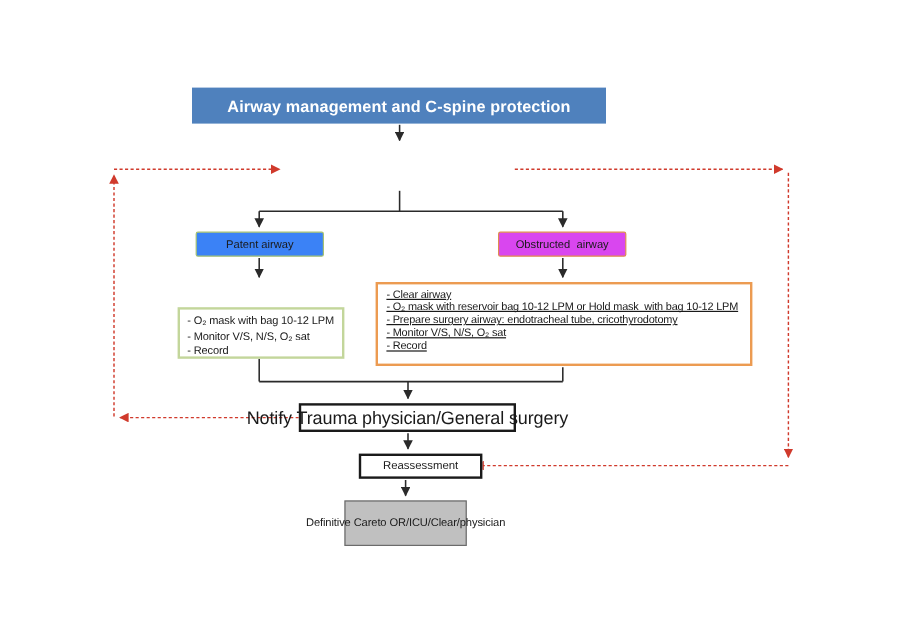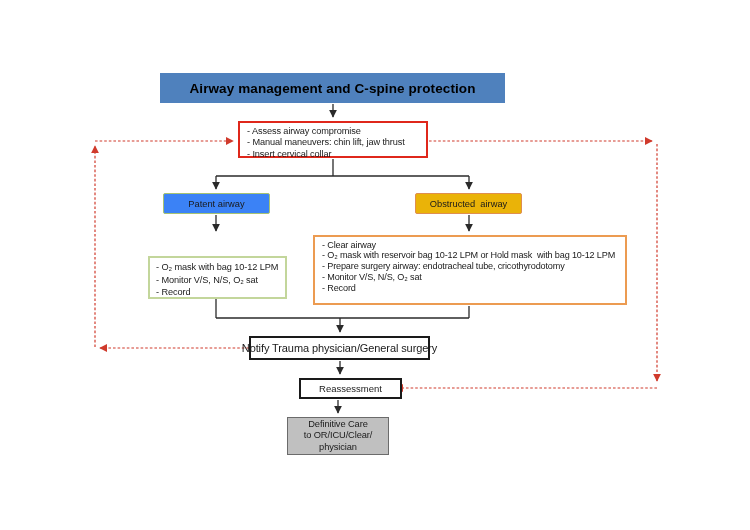--- a/index.html
+++ b/index.html
@@ -6,60 +6,60 @@
   .stage{
     position:relative;width:750px;height:530px;background:#ffffff;overflow:hidden;
     font-family:"Liberation Sans","DejaVu Sans",sans-serif;color:#1a1a1a;
   }
   .connectors{position:absolute;left:0;top:0;width:750px;height:530px;}
   .box{position:absolute;box-sizing:border-box;background:#fff;}
   .center{display:flex;align-items:center;justify-content:center;text-align:center;}
 
   .title{
     left:160px;top:73px;width:345px;height:30px;background:#4F81BD;border:none;
-    color:#000000;font-weight:bold;font-size:13.5px;letter-spacing:.1px;
+    color:#ffffff;font-weight:bold;font-size:13.5px;letter-spacing:.1px;
   }
   .assess{
     left:238px;top:121px;width:190px;height:37px;border:2px solid #DF271B;
     padding:3px 0 0 7px;
   }
   .ln{white-space:pre;font-size:9.2px;line-height:11.4px;letter-spacing:-0.1px;}
 
   .patent{
     left:163px;top:193px;width:107px;height:21px;
     background:#3b82f6;border:1.5px solid #A6C272;border-radius:2px;
     font-size:9.3px;white-space:pre;
   }
   .obstructed{
     left:415px;top:193px;width:107px;height:21px;
-    background:#eab308;border:1.5px solid #DF8E4F;border-radius:2px;
+    background:#d946ef;border:1.5px solid #DF8E4F;border-radius:2px;
     font-size:9.3px;white-space:pre;
   }
   .greendetail{
     left:148px;top:235px;width:139px;height:43px;border:2px solid #C3D69B;
     padding:3px 0 0 6px;
     margin-top:21px;
   }
   .greendetail .ln{line-height:12.6px;}
   .orangedetail{
     left:313px;top:235px;width:314px;height:70px;border:2px solid #EC9B51;
     padding:2.5px 0 0 7px;overflow:hidden;
   }
-  .orangedetail .ln{font-size:9.1px;line-height:10.9px;letter-spacing:-0.15px;}
+  .orangedetail .ln{font-size:9.1px;line-height:10.9px;letter-spacing:-0.15px;text-decoration:underline;}
   .notify{
     left:249px;top:336px;width:181px;height:24px;border:2px solid #1a1a1a;
-    font-size:11px;white-space:pre;letter-spacing:-0.1px;
+    font-size:15px;white-space:pre;letter-spacing:-0.1px;
   }
   .reassess{
     left:287px;top:378px;width:103px;height:21px;border:2px solid #1a1a1a;
     font-size:9.5px;white-space:pre;margin-left:12px;
   }
   .definitive{
     left:287px;top:417px;width:102px;height:38px;background:#C0C0C0;
-    border:1.5px solid #6B6B6B;flex-direction:column;
+    border:1.5px solid #6B6B6B;flex-direction:row;
   }
   .definitive .ln{font-size:9.3px;line-height:11.3px;text-align:center;}
 </style>
 </head>
 <body>
 
 <div class="stage">
 
   <svg class="connectors" width="750" height="530" viewBox="0 0 750 530">
     <defs>
@@ -95,25 +95,20 @@
 
     <g stroke="#D03A2C" stroke-width="1.2" fill="none" stroke-dasharray="2.6 2">
       <line x1="429" y1="141" x2="652" y2="141" marker-end="url(#ar)"></line>
       <line x1="657" y1="144" x2="657" y2="381" marker-end="url(#ar)"></line>
       <line x1="657" y1="388" x2="396" y2="388" marker-end="url(#ar)"></line>
     </g>
   </svg>
 
   <div class="box title center">Airway management and C-spine protection</div>
 
-  <div class="box assess">
-    <div class="ln">- Assess airway compromise</div>
-    <div class="ln">- Manual maneuvers: chin lift, jaw thrust</div>
-    <div class="ln">- Insert cervical collar</div>
-  </div>
 
   <div class="box patent center">Patent airway</div>
 
   <div class="box obstructed center">Obstructed  airway</div>
 
   <div class="box greendetail">
     <div class="ln">- O₂ mask with bag 10-12 LPM</div>
     <div class="ln">- Monitor V/S, N/S, O₂ sat</div>
     <div class="ln">- Record</div>
   </div>

